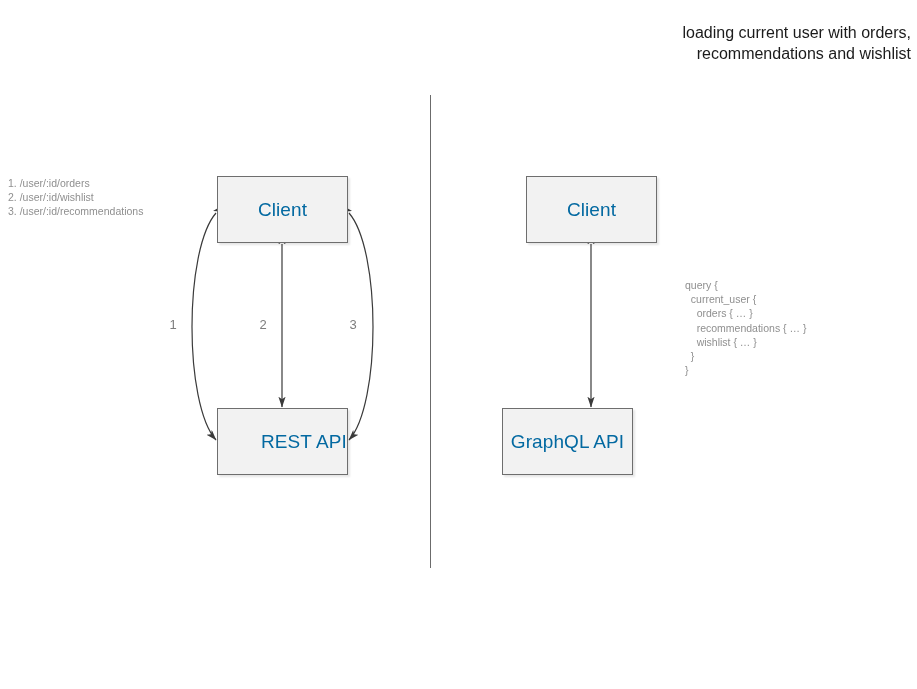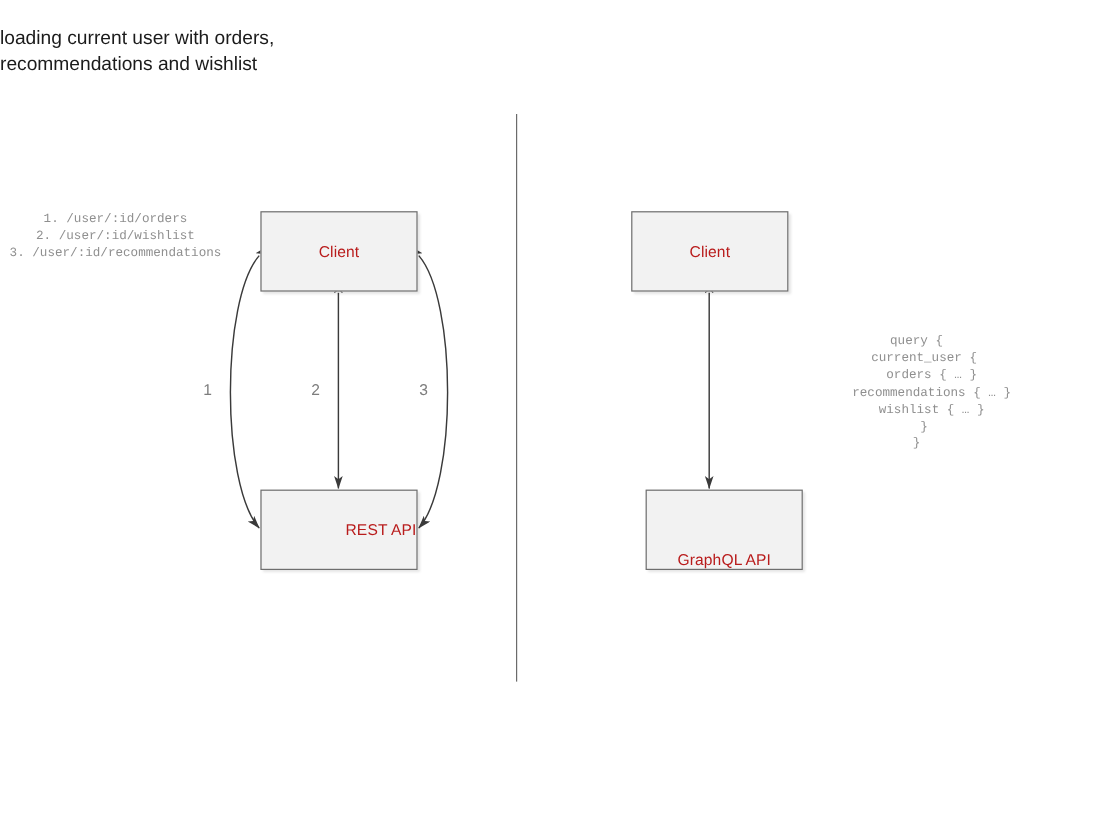--- a/index.html
+++ b/index.html
@@ -22,21 +22,21 @@
     width: 917px;
     height: 689px;
   }
 
   
   .diagram-title {
     position: absolute;
     left: 0;
     top: 22px;
     width: 911px;
-    text-align: left;
+    text-align: right;
     font-family: "Liberation Sans", sans-serif;
     font-size: 16px;
     line-height: 21px;
     color: #1b1b1b;
     white-space: pre-line;
   }
 
   
   .divider {
     position: absolute;
@@ -53,40 +53,39 @@
     box-sizing: border-box;
     background: #f2f2f2;
     border: 1px solid #6e6e6e;
     box-shadow: 2px 2px 2px rgba(0,0,0,0.10);
     display: flex;
     align-items: center;
     justify-content: center;
   }
   .node-label {
     font-family: "Liberation Sans", sans-serif;
-    font-size: 13px;
-    color: #b91c1c;
+    font-size: 19px;
+    color: #0369a1;
     letter-spacing: 0.1px;
     white-space: nowrap;
   }
 
   #box-rest-client  { left: 217px; top: 176px; width: 131px; height: 67px; }
   #box-rest-api     { left: 217px; top: 408px; width: 131px; height: 67px; justify-content: flex-end; }
   #box-gql-client   { left: 526px; top: 176px; width: 131px; height: 67px; }
-  #box-gql-api      { left: 538px; top: 408px; width: 131px; height: 67px; align-items: flex-end; }
+  #box-gql-api      { left: 502px; top: 408px; width: 131px; height: 67px; }
 
   
   .code-block {
     position: absolute;
-    font-family: Liberation Mono, monospace;
+    font-family: Liberation Sans, sans-serif;
     font-size: 10.5px;
     line-height: 14.2px;
     color: #8f8f8f;
     white-space: pre;
-    text-align: center;
   }
   #rest-endpoints { left: 8px;   top: 176px; }
   #gql-query      { left: 665px; top: 278px; margin-left: 20px; }
 
   
   .edge-number {
     position: absolute;
     font-family: "Liberation Sans", sans-serif;
     font-size: 13px;
     color: #7d7d7d;

